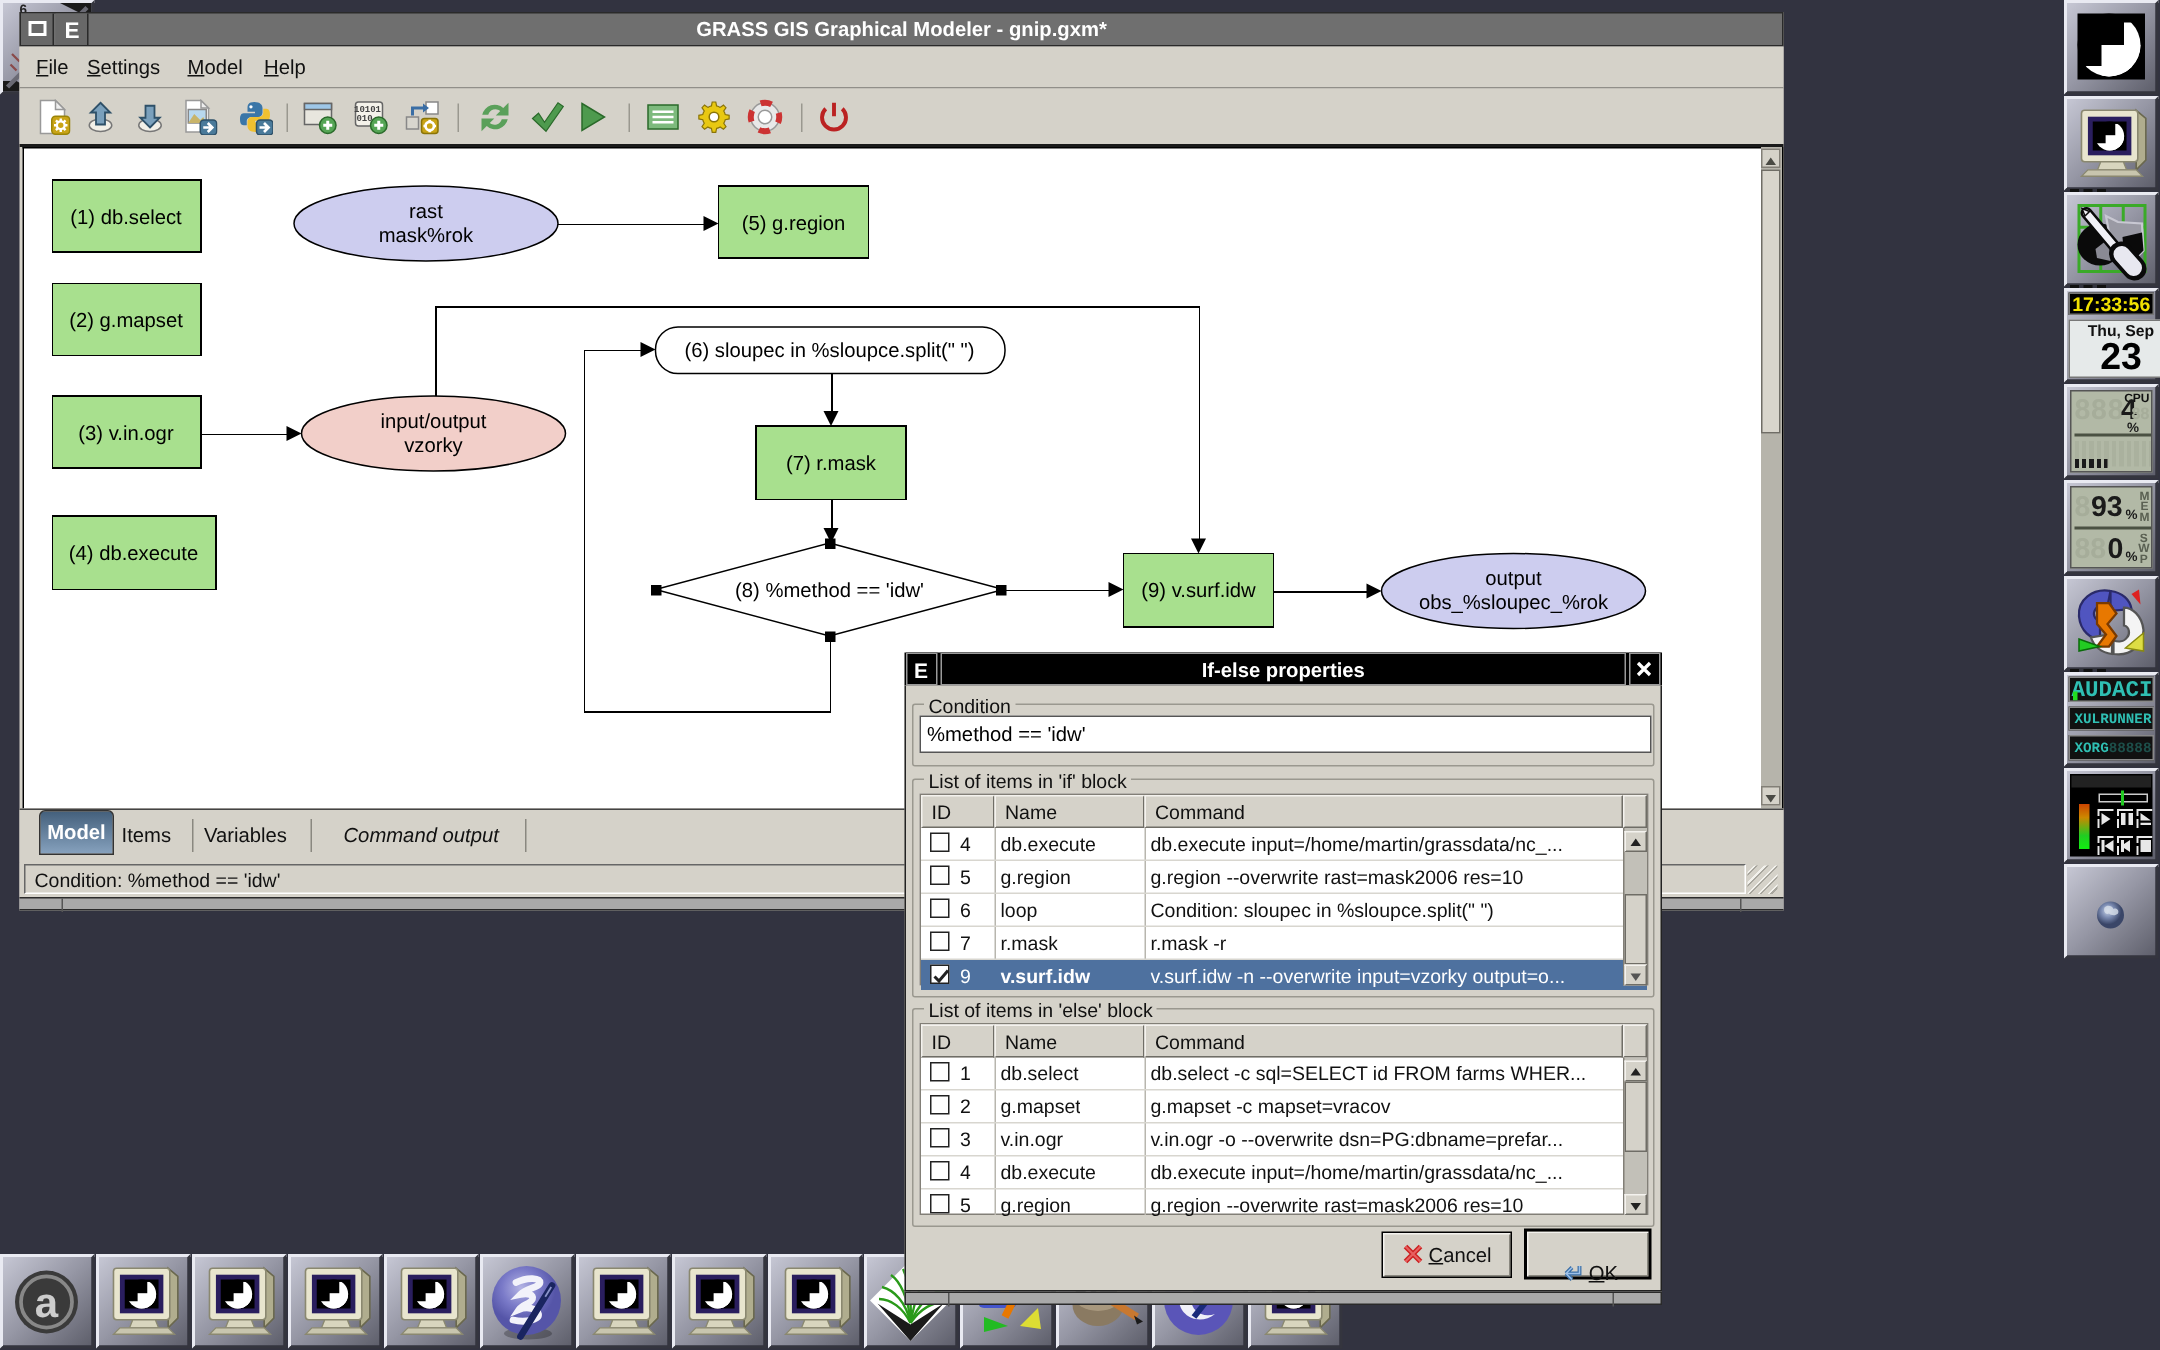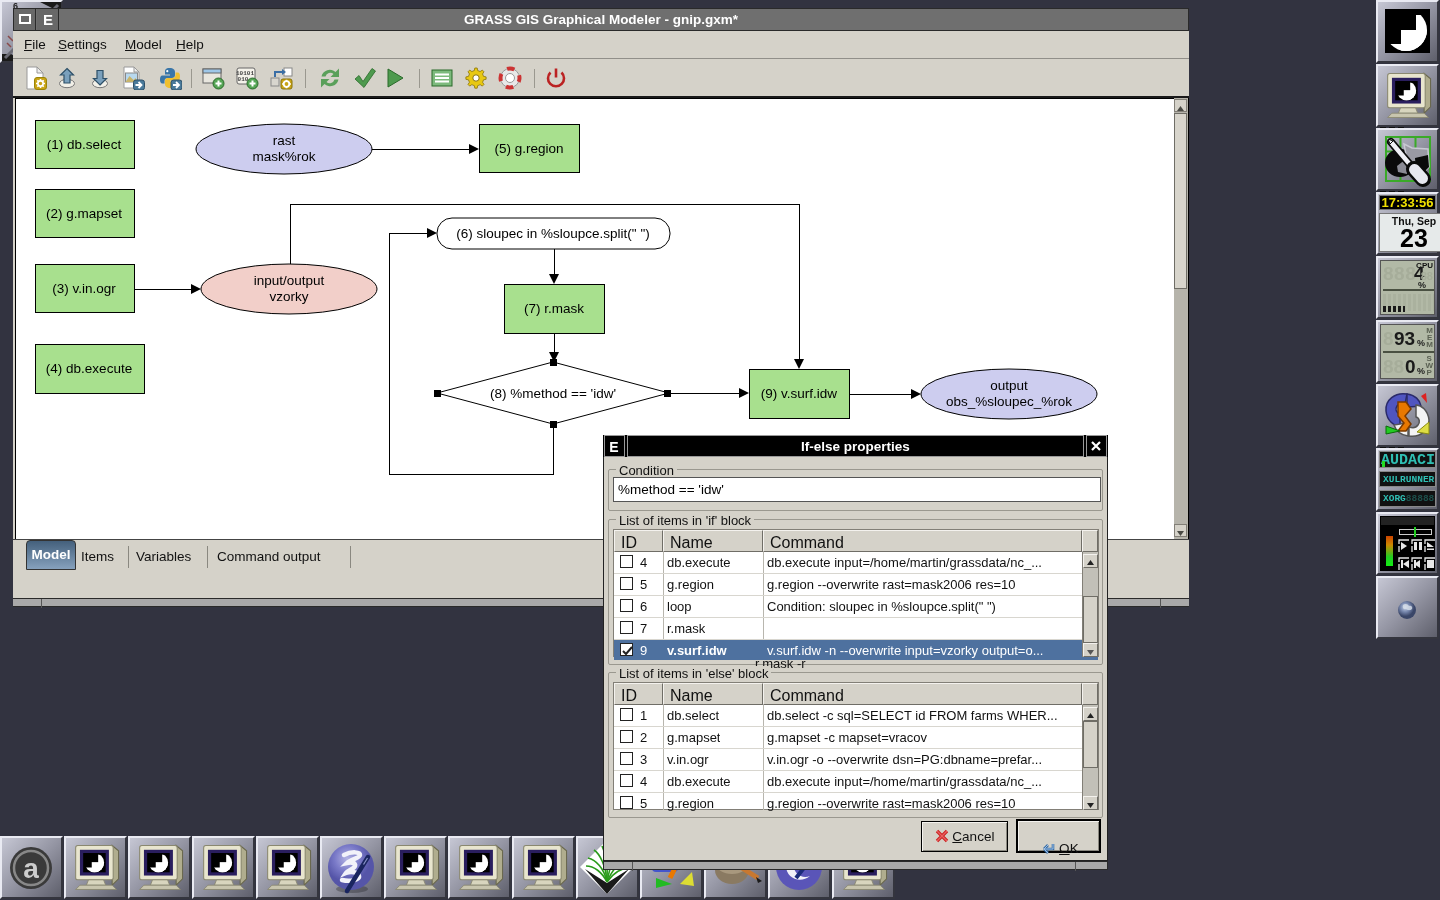--- a/index.html
+++ b/index.html
@@ -39,21 +39,21 @@
 
 #dlg { position:absolute; left:603px; top:435px; width:505px; height:435px; }
 #dlg-title { position:absolute; left:0; top:0; width:505px; height:22px; background:#000; }
 #dlg-title .seg { position:absolute; top:0; height:22px; background:#000; border:1px solid #9a9a9a; }
 #dlg-body { position:absolute; left:0; top:22px; width:505px; height:404px; background:#d5d2c9; border:1px solid #222; border-top:none; }
 #dlg-resize { position:absolute; left:0; top:426px; width:505px; height:9px; background:#a9a9a9; border:1px solid #2a2a2a; }
 #dlg-resize i { position:absolute; top:0; width:1px; height:9px; background:#555; }
 .grpbox { position:absolute; border:1px solid #9a988f; border-radius:2px; }
 .grplabel { position:absolute; font-size:13px; color:#111; background:#d5d2c9; padding:0 3px; }
 .tbl { position:absolute; background:#fff; border:1px solid #827f77; }
-.th { position:absolute; top:0; height:22px; background:#d5d2c9; border:1px solid; border-color:#f4f2ee #6f6d66 #6f6d66 #f4f2ee; box-shadow:inset 0 0 0 1px #fff0; font-size:16px; padding:3px 0 0 6px; color:#111; }
+.th { position:absolute; top:0; height:22px; background:#d5d2c9; border:1px solid; border-color:#f4f2ee #6f6d66 #6f6d66 #f4f2ee; box-shadow:inset 0 0 0 1px #fff0; font-size:13px; padding:3px 0 0 6px; color:#111; }
 .row { position:absolute; left:0; height:21px; width:100%; font-size:13px; color:#111; }
 .row .cb { position:absolute; left:6px; top:3px; width:13px; height:13px; background:#fff; border:1px solid #222; }
 .cell { position:absolute; top:3px; white-space:nowrap; overflow:hidden; }
 .colline { position:absolute; top:22px; width:1px; background:#b8b6ae; }
 .rowline { position:absolute; left:0; width:100%; height:1px; background:#d8d6cf; }
 .sbar { position:absolute; width:16px; background:#c2c0b8; border-left:1px solid #827f77; }
 .sbtn { position:absolute; left:0; width:15px; height:14px; background:#d5d2c9; border:1px solid; border-color:#f4f2ee #6f6d66 #6f6d66 #f4f2ee; }
 .sthumb { position:absolute; left:0; width:15px; background:#d5d2c9; border:1px solid #6f6d66; }
 .dlgbtn { position:absolute; background:#d5d2c9; border:1px solid #000; box-shadow:inset 1px 1px 0 #f4f2ee, inset -1px -1px 0 #8a887f; font-size:13.5px; color:#111; text-align:center; }
 </style>
@@ -505,22 +505,26 @@
           <path d="M5.5,8 L9,3 H2 z" fill="#4a4a44"></path>
         </svg>
     </div>
   </div>
   <div id="tabpanel">
     <div id="tab-model">Model</div>
     <span class="tablabel" style="left:68px;">Items</span>
     <div class="tabsep" style="left:115px;"></div>
     <span class="tablabel" style="left:123px;">Variables</span>
     <div class="tabsep" style="left:194px;"></div>
-    <span class="tablabel" style="left:204px;">Command output</span>
+    <span class="tablabel" style="left:216px;font-style:italic;">Command output</span>
     <div class="tabsep" style="left:337px;"></div>
+  </div>
+  <div id="statusrow">
+    <div id="statusfield">Condition: %method == 'idw'</div>
+    <div id="grip"></div>
   </div>
   <div id="resizebar">
       <i style="left:28px;"></i>
       <i style="right:28px;"></i>
     </div>
 </div>
 
 <div id="dlg">
   <div id="dlg-title">
     <div class="seg" style="left:1px;width:21px;"><svg width="19" height="20">
@@ -566,21 +570,21 @@
           <span class="cb"></span>
           <span class="cell" style="left:26px;">6</span>
           <span class="cell" style="left:53px;">loop</span>
           <span class="cell" style="left:153px;width:312px;">Condition: sloupec in %sloupce.split(" ")</span>
         </div>
       <div class="rowline" style="top:87px;"></div>
       <div class="row" style="top:88px;">
           <span class="cb"></span>
           <span class="cell" style="left:26px;">7</span>
           <span class="cell" style="left:53px;">r.mask</span>
-          <span class="cell" style="left:141px;width:312px;margin-top:35px;">r.mask -r</span>
+          <span class="cell" style="left:153px;width:312px;">r.mask -r</span>
         </div>
       <div class="rowline" style="top:109px;"></div>
       <div class="row" style="top:110px;height:20px;background:#4e719f;color:#fff;">
           <span class="cb"><svg width="13" height="13">
               <path d="M2,7 L5,10 L11,3" stroke="#222" stroke-width="2" fill="none"></path>
             </svg></span>
           <span class="cell" style="left:26px;">9</span>
           <span class="cell" style="left:53px;font-weight:bold;">v.surf.idw</span>
           <span class="cell" style="left:153px;width:312px;">v.surf.idw -n --overwrite input=vzorky output=o...</span>
         </div>

